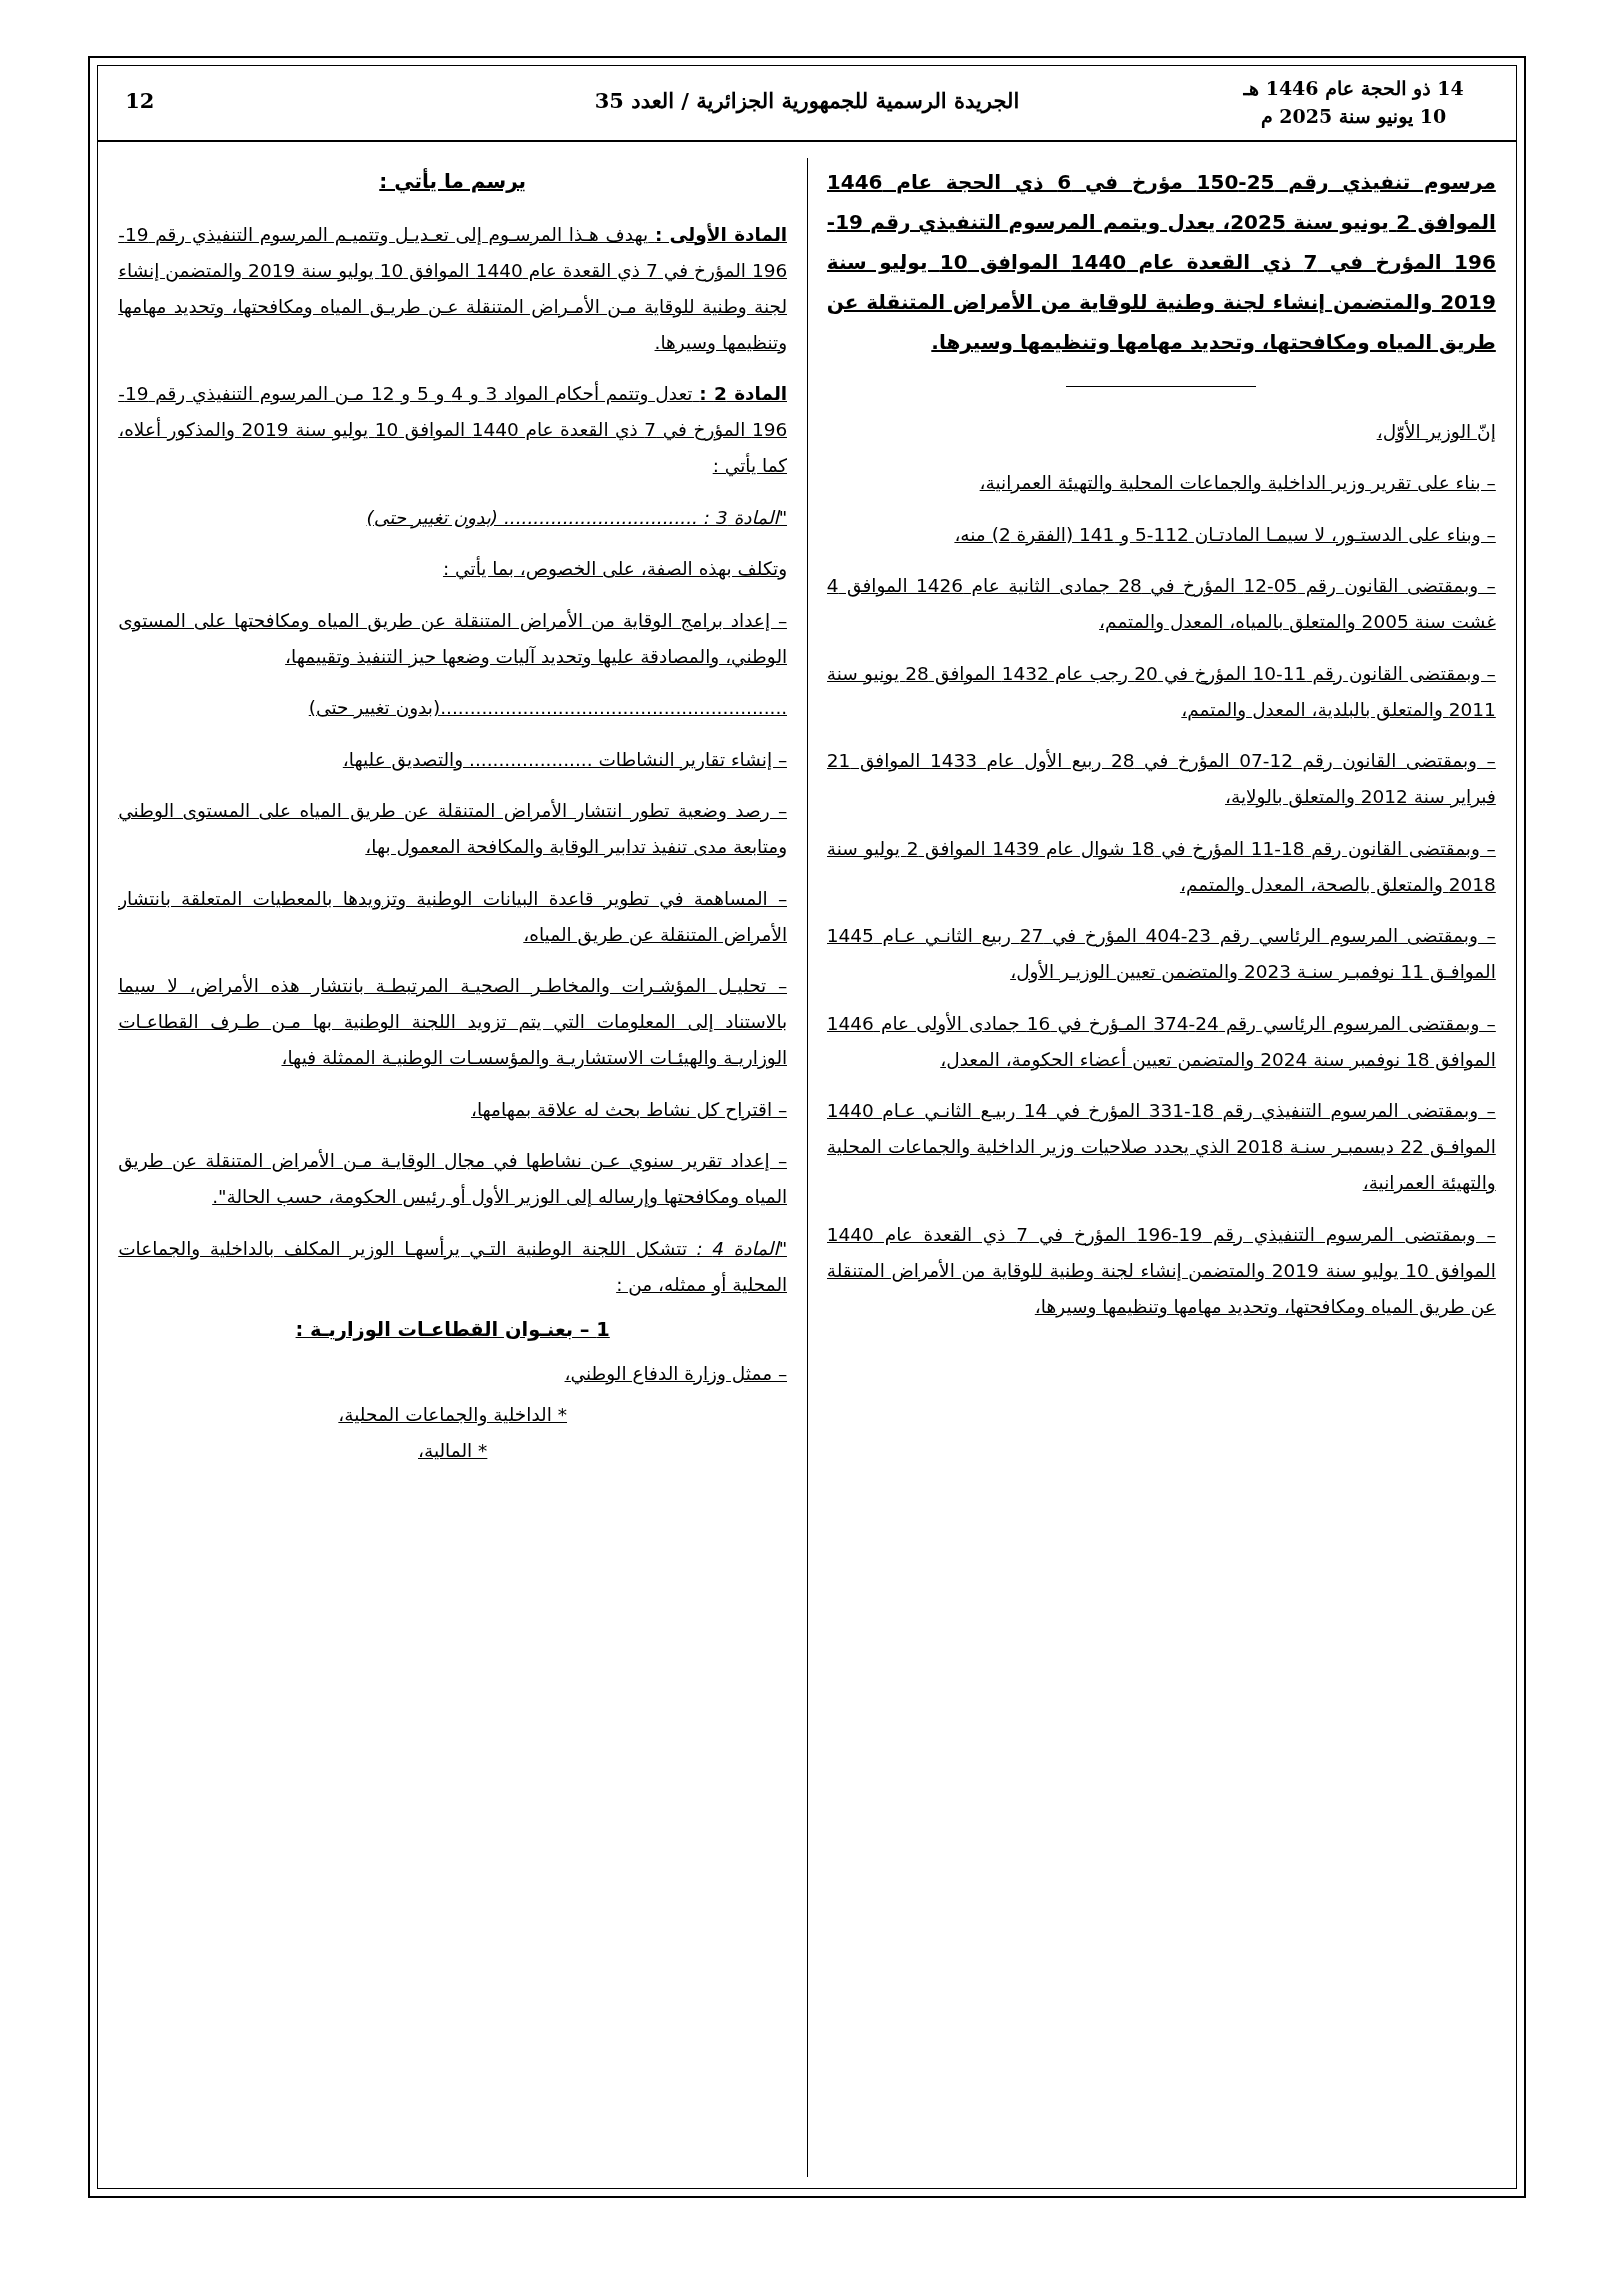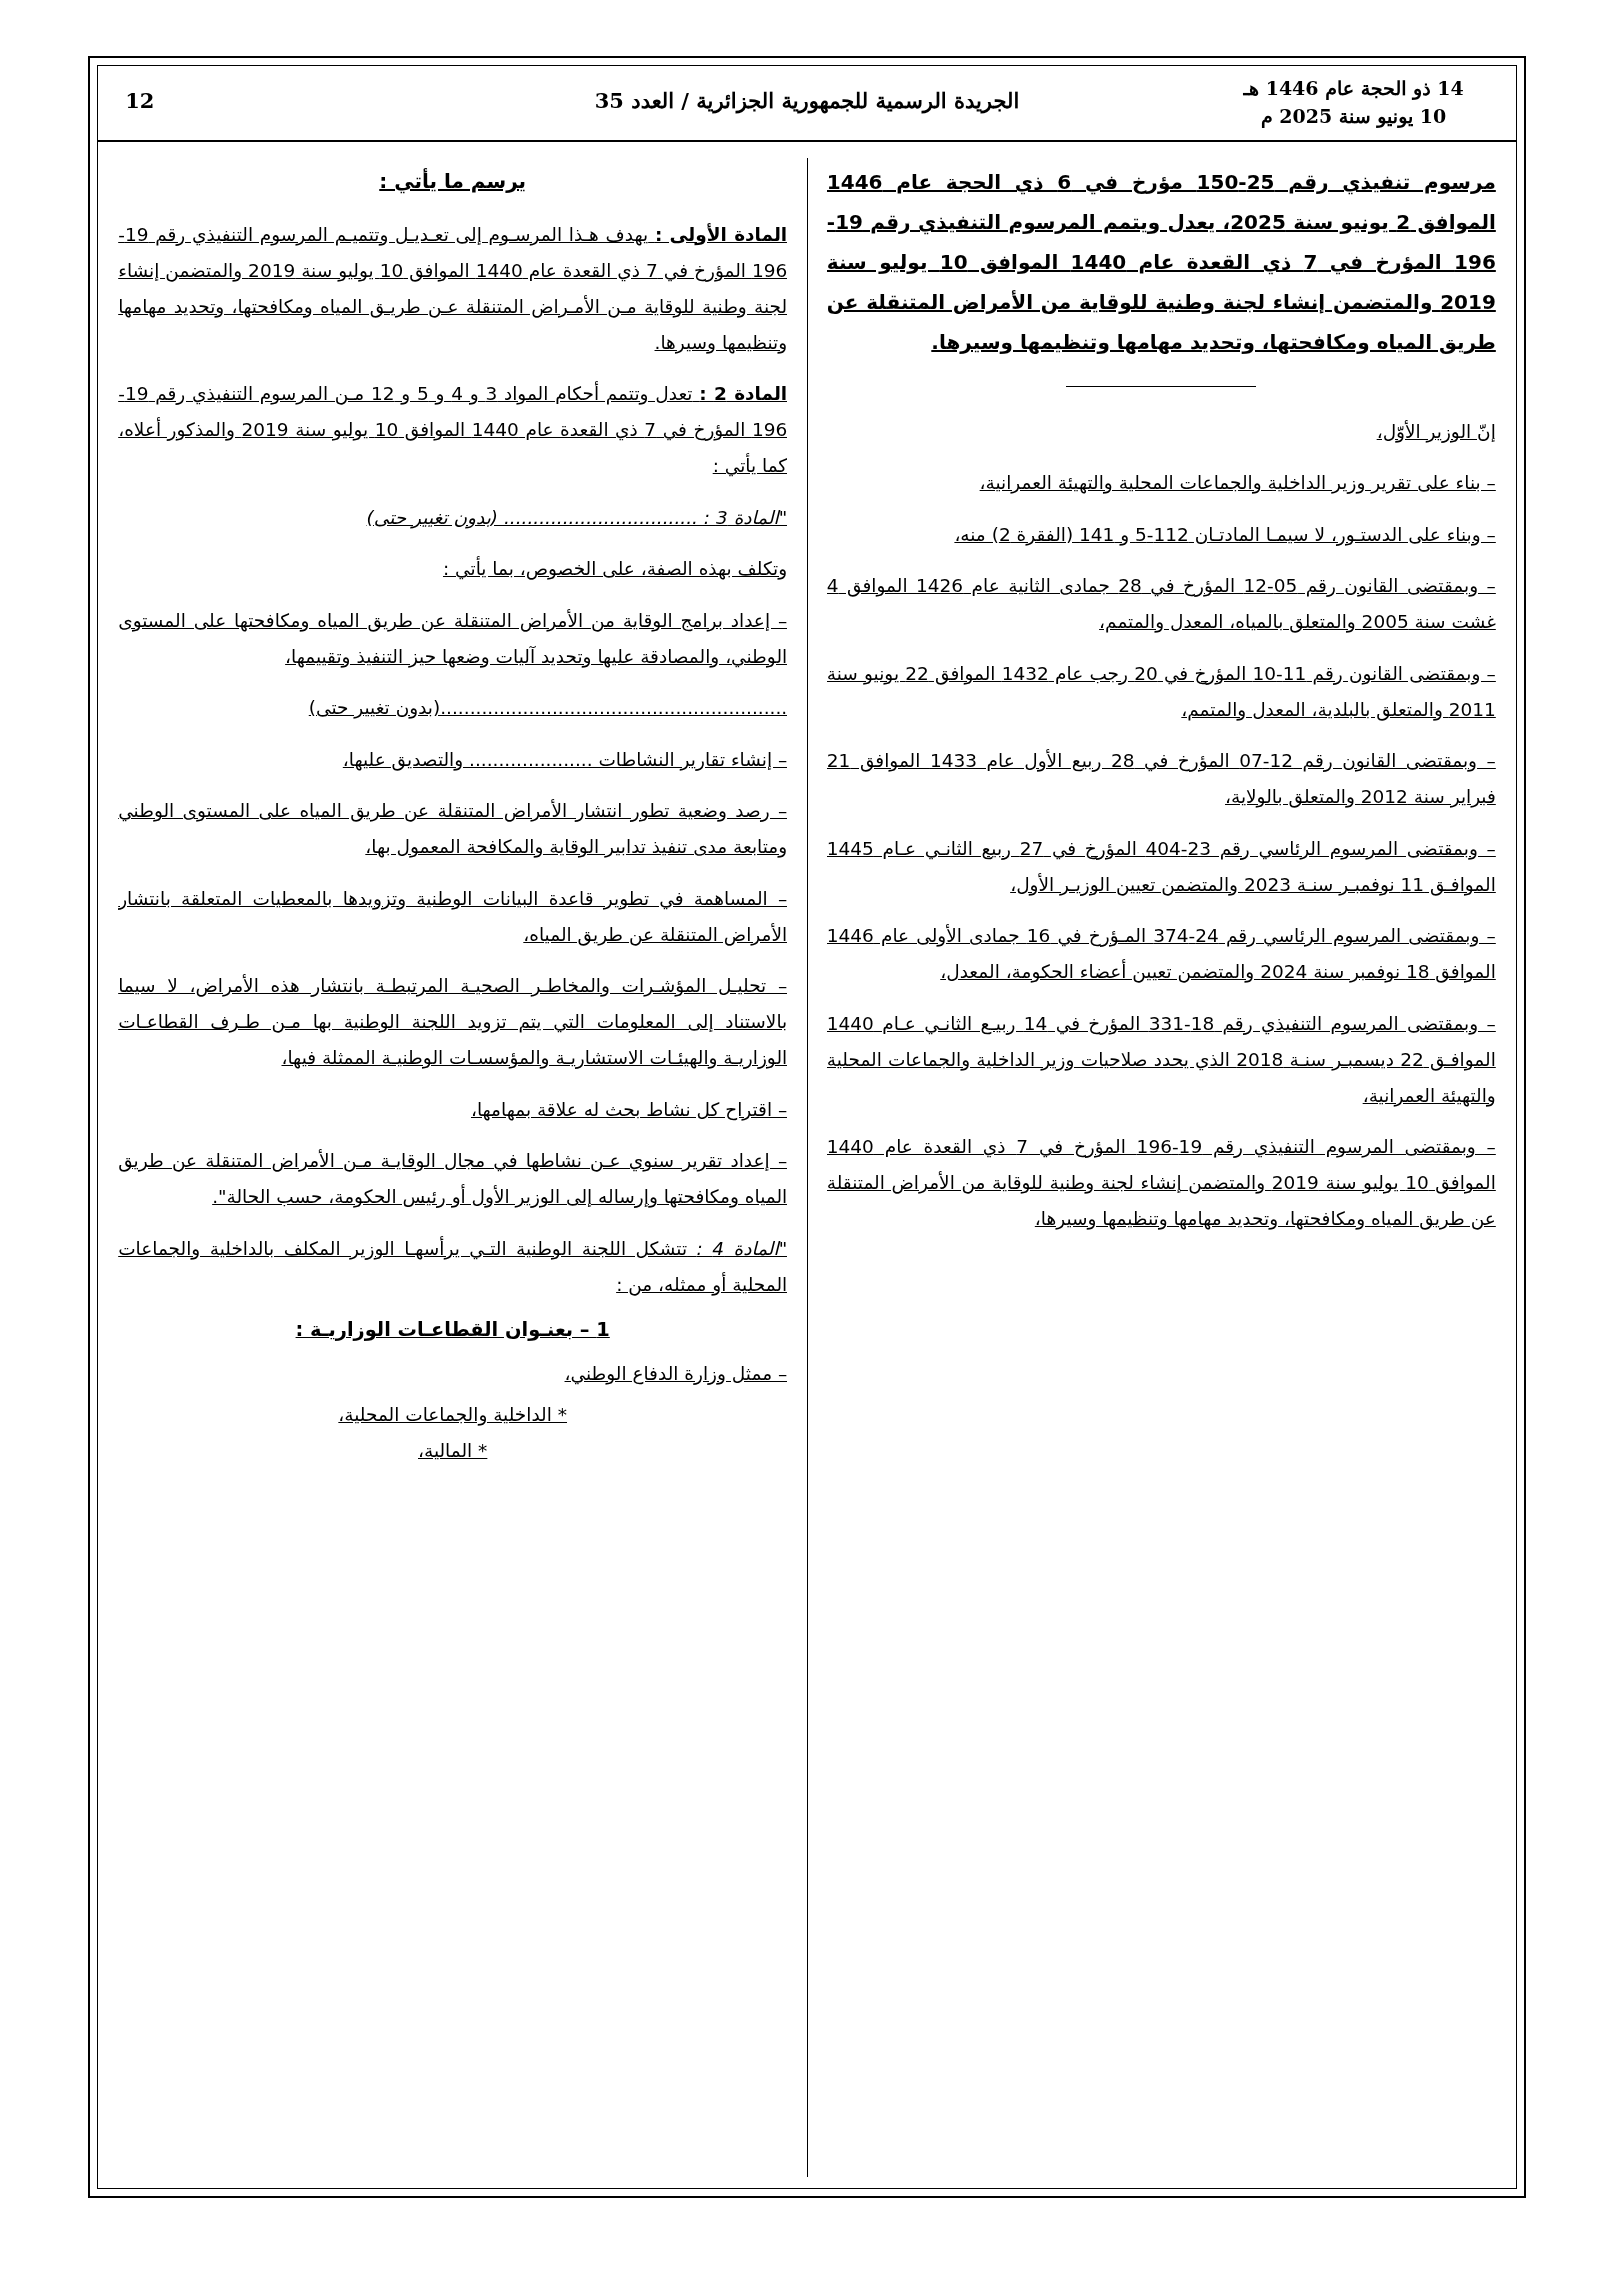--- a/index.html
+++ b/index.html
@@ -173,22 +173,23 @@
       <div class="body-area">
         <div class="col-sep"></div>
 
         <div class="col col-right">
           <div class="title-block">مرسوم تنفيذي رقم 25-150 مؤرخ في 6 ذي الحجة عام 1446 الموافق 2 يونيو سنة 2025، يعدل ويتمم المرسوم التنفيذي رقم 19-196 المؤرخ في 7 ذي القعدة عام 1440 الموافق 10 يوليو سنة 2019 والمتضمن إنشاء لجنة وطنية للوقاية من الأمراض المتنقلة عن طريق المياه ومكافحتها، وتحديد مهامها وتنظيمها وسيرها.</div>
           <div class="rule"></div>
           <div class="p">إنّ الوزير الأوّل،</div>
           <div class="p">– بناء على تقرير وزير الداخلية والجماعات المحلية والتهيئة العمرانية،</div>
           <div class="p">– وبناء على الدستـور، لا سيمـا المادتـان 112-5 و 141 (الفقرة 2) منه،</div>
           <div class="p">– وبمقتضى القانون رقم 05-12 المؤرخ في 28 جمادى الثانية عام 1426 الموافق 4 غشت سنة 2005 والمتعلق بالمياه، المعدل والمتمم،</div>
-          <div class="p">– وبمقتضى القانون رقم 11-10 المؤرخ في 20 رجب عام 1432 الموافق 22 يونيو سنة 2011 والمتعلق بالبلدية، المعدل والمتمم،</div>
+          <div class="p">– وبمقتضى القانون رقم 11-10 المؤرخ في 20 رجب عام 1432 الموافق 28 يونيو سنة 2011 والمتعلق بالبلدية، المعدل والمتمم،</div>
           <div class="p">– وبمقتضى القانون رقم 12-07 المؤرخ في 28 ربيع الأول عام 1433 الموافق 21 فبراير سنة 2012 والمتعلق بالولاية،</div>
+          <div class="p">– وبمقتضى القانون رقم 18-11 المؤرخ في 18 شوال عام 1439 الموافق 2 يوليو سنة 2018 والمتعلق بالصحة، المعدل والمتمم،</div>
           <div class="p">– وبمقتضى المرسوم الرئاسي رقم 23-404 المؤرخ في 27 ربيع الثانـي عـام 1445 الموافـق 11 نوفمبـر سنـة 2023 والمتضمن تعيين الوزيـر الأول،</div>
           <div class="p">– وبمقتضى المرسوم الرئاسي رقم 24-374 المـؤرخ في 16 جمادى الأولى عام 1446 الموافق 18 نوفمبر سنة 2024 والمتضمن تعيين أعضاء الحكومة، المعدل،</div>
           <div class="p">– وبمقتضى المرسوم التنفيذي رقم 18-331 المؤرخ في 14 ربيـع الثانـي عـام 1440 الموافـق 22 ديسمبـر سنـة 2018 الذي يحدد صلاحيات وزير الداخلية والجماعات المحلية والتهيئة العمرانية،</div>
           <div class="p">– وبمقتضى المرسوم التنفيذي رقم 19-196 المؤرخ في 7 ذي القعدة عام 1440 الموافق 10 يوليو سنة 2019 والمتضمن إنشاء لجنة وطنية للوقاية من الأمراض المتنقلة عن طريق المياه ومكافحتها، وتحديد مهامها وتنظيمها وسيرها،</div>
         </div>
 
         <div class="col col-left">
           <div class="p heading-strong center">يرسم ما يأتي :</div>
 
           <div class="p"><b class="bold">المادة الأولى :</b> <span>يهدف هـذا المرسـوم إلى تعـديـل وتتميـم المرسوم التنفيذي رقم 19-196 المؤرخ في 7 ذي القعدة عام 1440 الموافق 10 يوليو سنة 2019 والمتضمن إنشاء لجنة وطنية للوقاية مـن الأمـراض المتنقلة عـن طريـق المياه ومكافحتها، وتحديد مهامها وتنظيمها وسيرها.</span></div>

